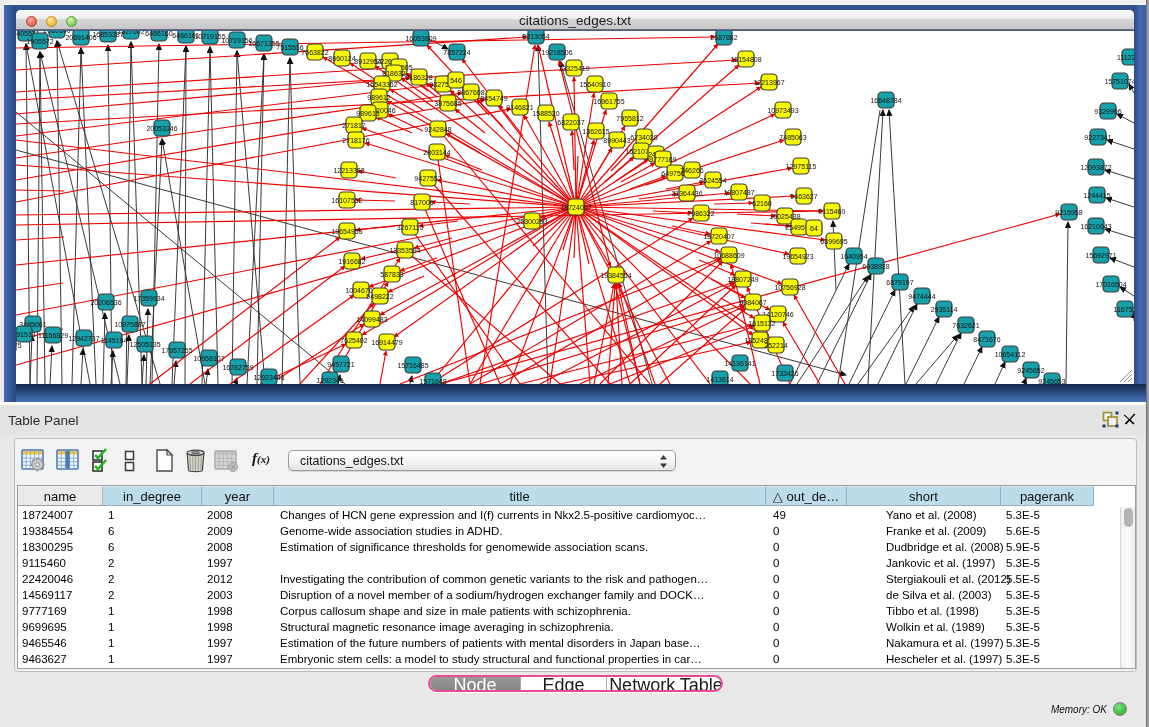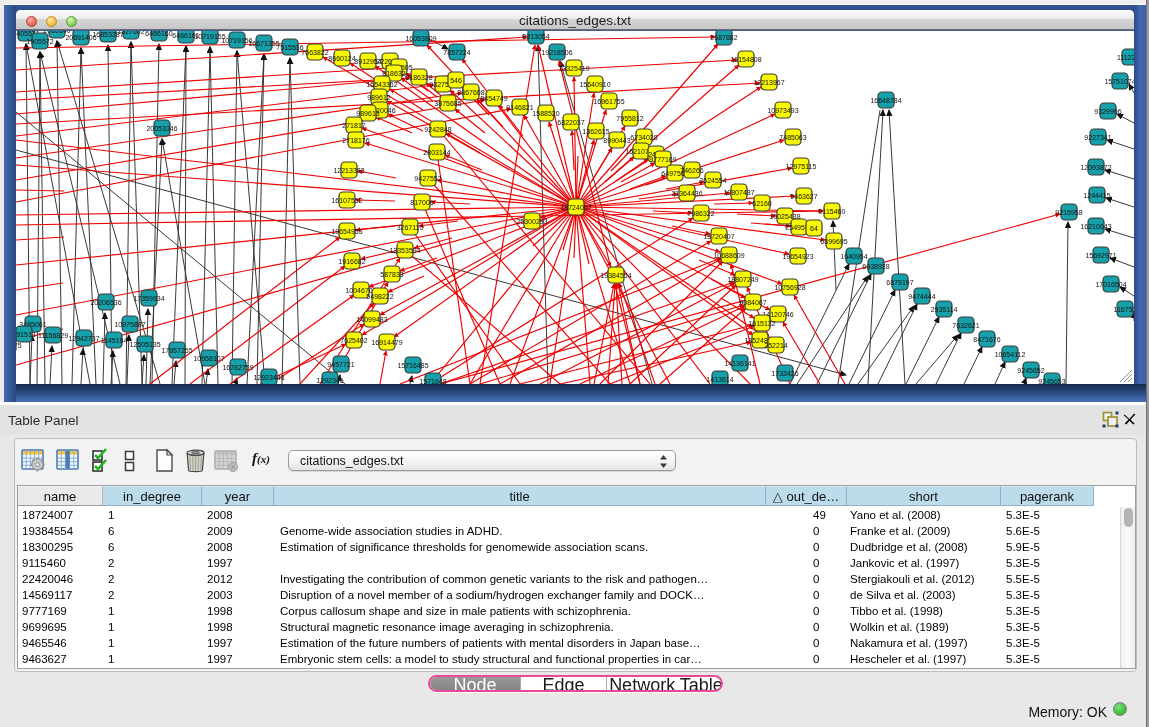--- a/index.html
+++ b/index.html
@@ -54,36 +54,36 @@
 
 
 #tbl { position:absolute; left:2px; top:46px; width:1119px; height:184px; background:#fff; border:1px solid #9e9e9e; }
 .hrow { position:absolute; left:0; top:0; height:20px; width:1117px; background:#fff; }
 .hcell { position:absolute; top:0; height:20px; background:#bcdcec; border-right:1px solid #8fb2c4; border-bottom:1px solid #8fb2c4; border-top:1px solid #d8e8f2;
   font-size:13px; color:#111; text-align:center; line-height:20px; }
 .hcell.gray { background:#e9e9e9; border-right:1px solid #b5b5b5; border-bottom:1px solid #9c9c9c; border-top:1px solid #f5f5f5;}
 .drow { position:absolute; left:0; height:16px; width:1117px; font-size:11.5px; color:#000; }
 .drow span { position:absolute; top:1.5px; white-space:nowrap; }
 .c0 { left:4px; } .c1 { left:90px; } .c2 { left:189px; } .c3 { left:262px; }
-.c4 { left:755px;margin-left:40px; } .c5 { left:832px; } .c6 { left:988px; }
+.c4 { left:755px; } .c5 { left:868px; } .c6 { left:988px; }
 #vscroll { position:absolute; left:1102px; top:21px; width:15px; height:161px;
   background:linear-gradient(to right,#efefef,#fbfbfb 50%, #efefef); border-left:1px solid #d8d8d8;}
 #vthumb { position:absolute; left:2.5px; top:1px; width:9px; height:19px; background:#b4b4b4; border-radius:5px; }
 
 
 #tabs { position:absolute; left:428px; top:273px; width:295px; height:17px; border:2px solid #ec4899; border-radius:8.5px; background:#fff;
   font-size:18px; overflow:hidden; box-shadow:0 1px 0 rgba(255,255,255,0.8);}
 #tabs .seg { position:absolute; top:0; height:17px; line-height:16px; text-align:center; color:#1a1a1a; }
 #tabs .seg.sel { background:linear-gradient(to bottom,#9a9a9a,#7e7e7e); color:#fff; }
 #tabs .d1 { position:absolute; left:90px; top:0; width:1px; height:17px; background:#aaa; }
 #tabs .d2 { position:absolute; left:176px; top:0; width:1px; height:17px; background:#aaa; }
 
 
 #status { position:absolute; left:0; top:296px; width:1143px; height:29px; }
-#status .m { position:absolute; right:36px; top:6px; font-size:14px; color:#111; }
+#status .m { position:absolute; right:36px; top:6px; font-size:10px; color:#111;font-style:italic; }
 #status .dot { position:absolute; right:16px; top:4px; width:14px; height:14px; border-radius:50%;
   background:radial-gradient(circle at 38% 32%, #7fe07f, #3cc43c 60%, #2aa72a); border:1px solid #7e7e7e; }
 </style>
 </head>
 <body>
 <div id="page">
   <div id="topbg">
     <div class="topgray"></div>
     <div class="leftgray"></div>
     <div class="topshade"></div>
@@ -1018,20 +1018,21 @@
             <div class="hcell" style="left:184px;width:72px;">year</div>
             <div class="hcell" style="left:256px;width:492px;">title</div>
             <div class="hcell" style="left:748px;width:81px;">△ out_de…</div>
             <div class="hcell" style="left:829px;width:154px;">short</div>
             <div class="hcell" style="left:983px;width:93px;">pagerank</div>
           </div>
         <div class="drow" style="top:21px;">
             <span class="c0">18724007</span>
             <span class="c1">1</span>
             <span class="c2">2008</span>
+            <span class="c3">Changes of HCN gene expression and I(f) currents in Nkx2.5-positive cardiomyoc…</span>
             <span class="c4">49</span>
             <span class="c5">Yano et al. (2008)</span>
             <span class="c6">5.3E-5</span>
           </div>
           <div class="drow" style="top:37px;">
             <span class="c0">19384554</span>
             <span class="c1">6</span>
             <span class="c2">2009</span>
             <span class="c3">Genome-wide association studies in ADHD.</span>
             <span class="c4">0</span>

